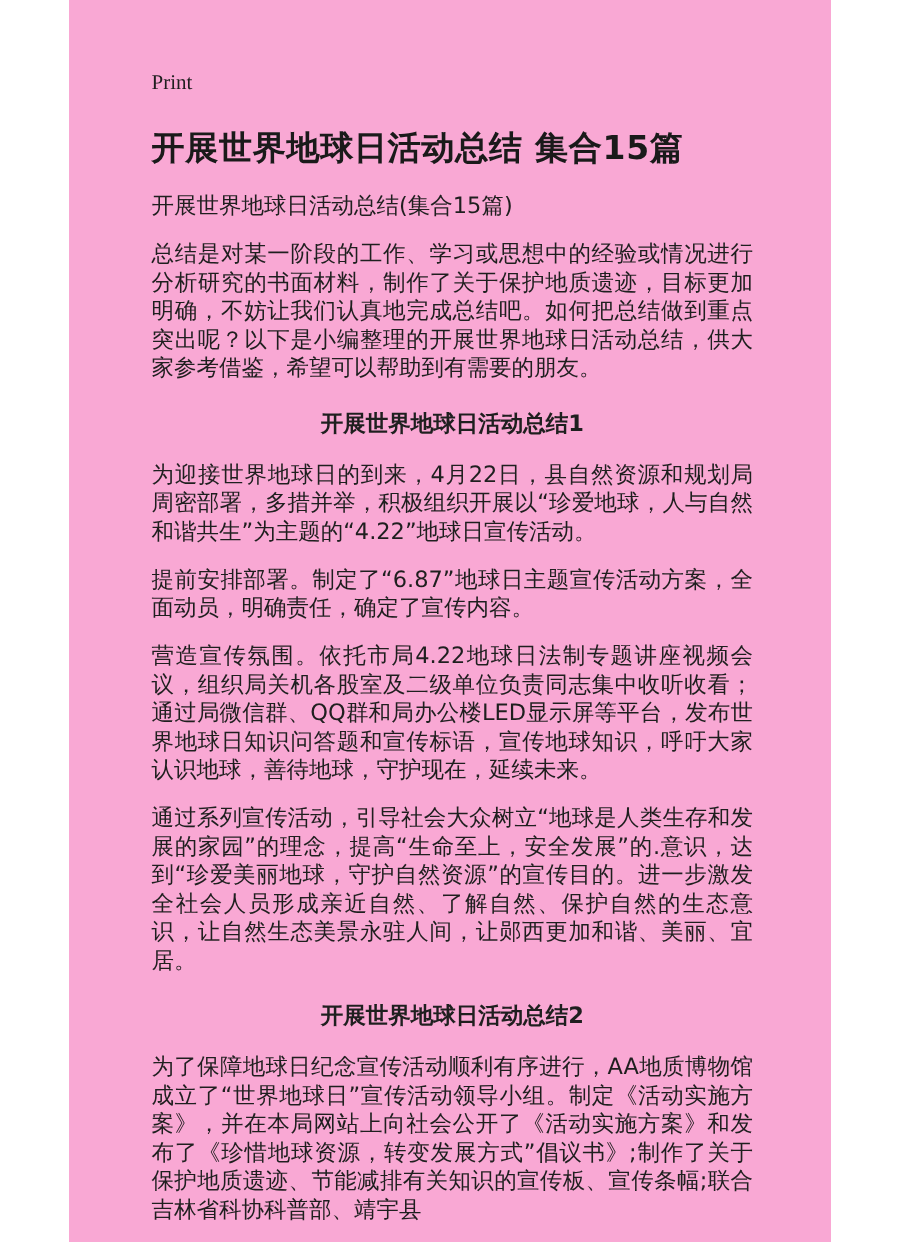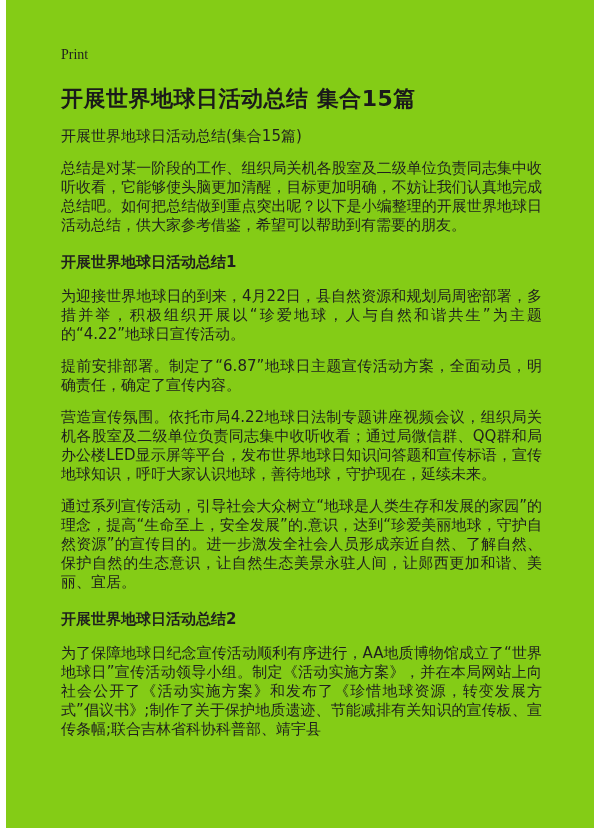--- a/index.html
+++ b/index.html
@@ -2,24 +2,24 @@
 <html><head>
 <meta charset="utf-8">
 <style>
   html, body {
     margin: 0;
     padding: 0;
     background: #ffffff;
   }
   .page {
     position: relative;
-    width: 588px;
+    width: 508px;
     height: 828px;
     margin: 0 auto;
-    background: #84cc16;
+    background: #f9a8d4;
     color: #1f1f1f;
     font-family: "DejaVu Sans", sans-serif;
     box-sizing: border-box;
     padding: 44px 52px 0 55px;
     overflow: hidden;
   }
   .print-link {
     font-family: "Liberation Serif", "DejaVu Serif", serif;
     font-size: 14px;
     line-height: 16px;
@@ -43,36 +43,37 @@
   .para {
     margin: 13px 0;
     text-align: justify;
     text-justify: inter-ideograph;
   }
   .heading {
     font-size: 15px;
     font-weight: bold;
     margin: 18px 0 15px 0;
     line-height: 19px;
+    text-align: center;
   }
 </style>
 </head>
 <body>
 
 <div class="page">
 
   <a class="print-link" href="#">Print</a>
 
   <h1 class="doc-title">开展世界地球日活动总结 集合15篇</h1>
 
   <div class="doc-body">
 
     <p class="para">开展世界地球日活动总结(集合15篇)</p>
 
-    <p class="para">总结是对某一阶段的工作、组织局关机各股室及二级单位负责同志集中收听收看，它能够使头脑更加清醒，目标更加明确，不妨让我们认真地完成总结吧。如何把总结做到重点突出呢？以下是小编整理的开展世界地球日活动总结，供大家参考借鉴，希望可以帮助到有需要的朋友。</p>
+    <p class="para">总结是对某一阶段的工作、学习或思想中的经验或情况进行分析研究的书面材料，制作了关于保护地质遗迹，目标更加明确，不妨让我们认真地完成总结吧。如何把总结做到重点突出呢？以下是小编整理的开展世界地球日活动总结，供大家参考借鉴，希望可以帮助到有需要的朋友。</p>
 
     <h3 class="heading">开展世界地球日活动总结1</h3>
 
     <p class="para">为迎接世界地球日的到来，4月22日，县自然资源和规划局周密部署，多措并举，积极组织开展以“珍爱地球，人与自然和谐共生”为主题的“4.22”地球日宣传活动。</p>
 
     <p class="para">提前安排部署。制定了“6.87”地球日主题宣传活动方案，全面动员，明确责任，确定了宣传内容。</p>
 
     <p class="para">营造宣传氛围。依托市局4.22地球日法制专题讲座视频会议，组织局关机各股室及二级单位负责同志集中收听收看；通过局微信群、QQ群和局办公楼LED显示屏等平台，发布世界地球日知识问答题和宣传标语，宣传地球知识，呼吁大家认识地球，善待地球，守护现在，延续未来。</p>
 
 

